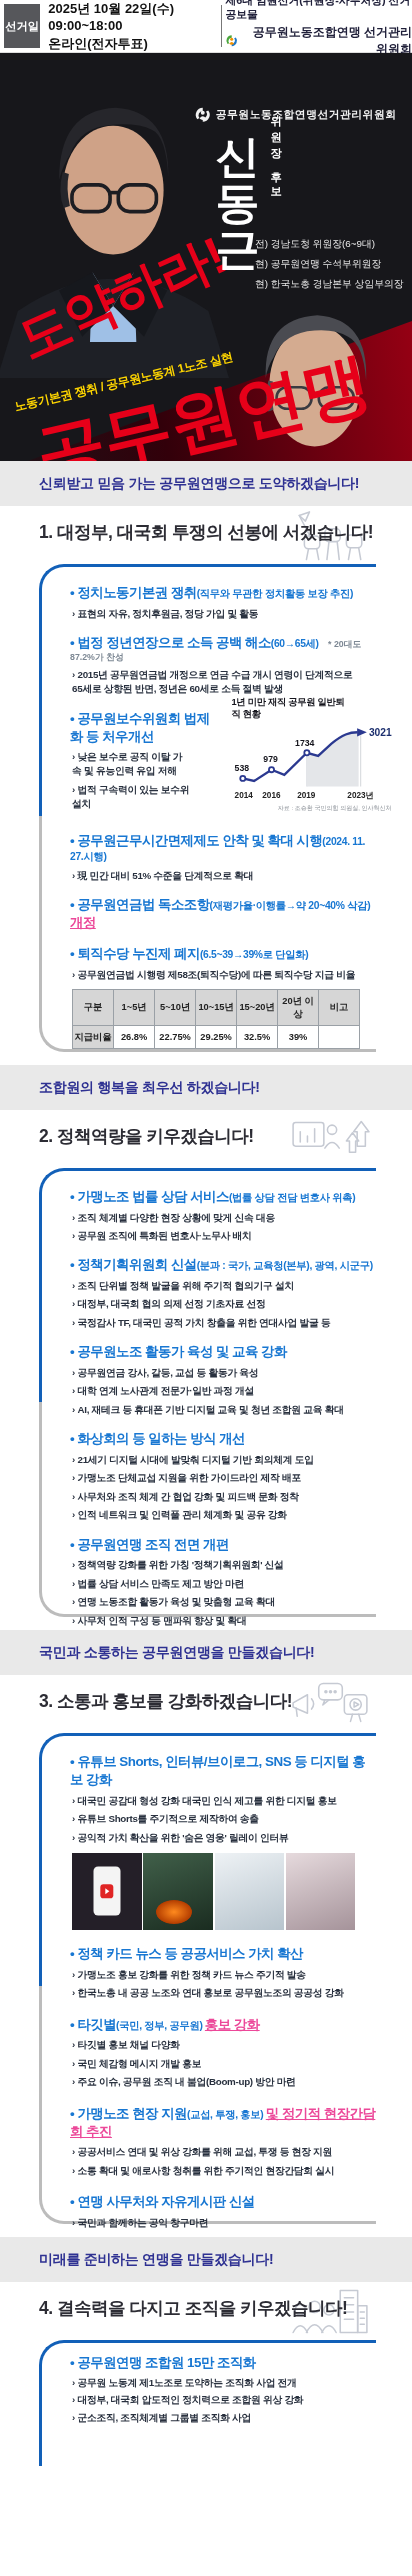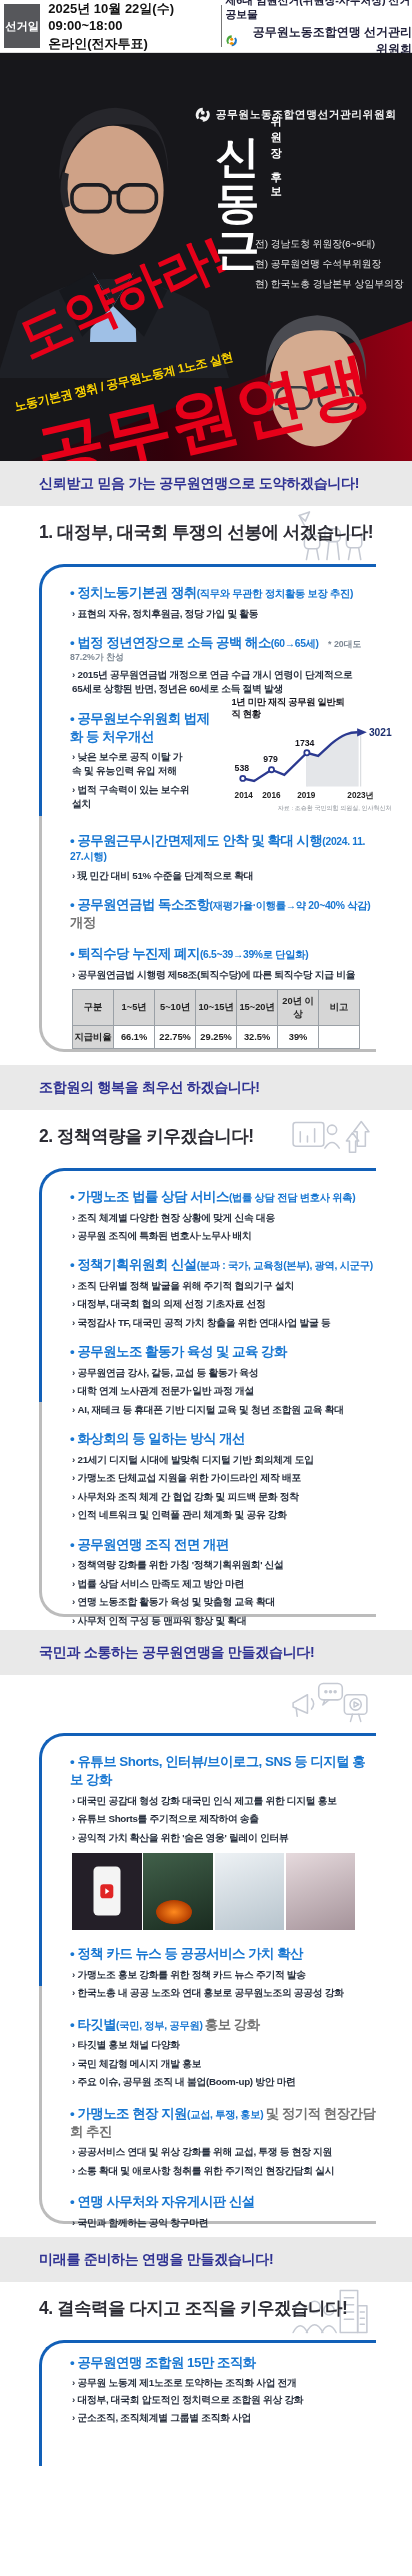--- a/index.html
+++ b/index.html
@@ -48,21 +48,21 @@
   .sec-title{position:absolute;top:14.4px;left:39px;font-size:17.5px;font-weight:700;color:#2c2c34;letter-spacing:-0.5px;z-index:2;}
   .sec-icon{position:absolute;right:41px;top:4.1px;z-index:1;}
   .fb{position:absolute;left:39px;right:36px;top:58px;height:45%;border-top:3.6px solid #1260b8;border-left:3.6px solid #1260b8;border-top-left-radius:25px;z-index:1;}
   .fg{position:absolute;left:39px;right:36px;top:calc(45% + 58px);bottom:13.4px;border-left:3.1px solid #bcbcbc;border-bottom:3.1px solid #bcbcbc;border-bottom-left-radius:25px;z-index:1;}
   .sec4 .fb{height:40%;}
   .content{position:absolute;top:78px;left:0;right:0;z-index:2;}
   .it{margin:0 36px 13.4px 70px;position:relative;}
   .h{font-size:13.4px;font-weight:800;color:#1877d2;letter-spacing:-0.5px;}
   .h::before{content:"• ";}
   .nt{font-size:10.3px;font-weight:700;color:#1877d2;letter-spacing:-0.3px;}
-  .tl{font-size:13.4px;font-weight:800;color:#737373;letter-spacing:-0.5px;}
+  .tl{font-size:13.4px;font-weight:800;color:#ec4899;letter-spacing:-0.5px;text-decoration:underline;}
   .sd{font-size:8.8px;color:#7d8894;font-weight:600;margin-left:9.3px;}
   .sb{font-size:9.8px;color:#29313f;font-weight:600;margin:4.6px 0 0 2.1px;line-height:1.42;padding-right:20.6px;letter-spacing:-0.3px;}
   .sb::before{content:"› ";font-weight:700;}
   .sec3 .it{margin-bottom:15.5px;}
   .sec4 .it{margin-bottom:7.2px;}
   .sec4 .sb{font-size:9.8px;line-height:1.32;}
 
   
   .it-chart{padding-right:165px;min-height:109px;}
   .chartbox{position:absolute;right:-15.5px;top:-12.4px;width:160px;}
@@ -259,21 +259,21 @@
             <th>구분</th>
             <th>1~5년</th>
             <th>5~10년</th>
             <th>10~15년</th>
             <th>15~20년</th>
             <th>20년 이상</th>
             <th>비고</th>
           </tr>
           <tr>
             <th>지급비율</th>
-            <td>66.1%</td>
+            <td>26.8%</td>
             <td>22.75%</td>
             <td>29.25%</td>
             <td>32.5%</td>
             <td>39%</td>
             <td></td>
           </tr>
         </tbody>
           </table>
       </div>
 
@@ -328,20 +328,21 @@
         <div class="sb">법률 상담 서비스 만족도 제고 방안 마련</div>
         <div class="sb">연맹 노동조합 활동가 육성 및 맞춤형 교육 확대</div>
         <div class="sb">사무처 인적 구성 등 맨파워 향상 및 확대</div>
       </div>
     </div>
   </div>
 
   <div class="band">국민과 소통하는 공무원연맹을 만들겠습니다!</div>
 
   <div class="sec sec3" style="height:562px;">
+    <div class="sec-title">3. 소통과 홍보를 강화하겠습니다!</div>
     <svg class="sec-icon" width="82" height="52" viewBox="0 0 160 100" fill="none" stroke="#c6cad3" stroke-width="3" stroke-linecap="round" stroke-linejoin="round">
       <polygon points="8,46 36,30 36,66 8,54"></polygon>
       <line x1="14" y1="56" x2="16" y2="72"></line>
       <path d="M44,38 q8,10 0,20"></path>
       <rect x="58" y="8" width="46" height="32" rx="9"></rect>
       <path d="M70,40 l-4,10 l12,-10"></path>
       <circle cx="72" cy="24" r="2" fill="#c6cad3"></circle>
         <circle cx="81" cy="24" r="2" fill="#c6cad3"></circle>
         <circle cx="90" cy="24" r="2" fill="#c6cad3"></circle>
       <rect x="108" y="30" width="44" height="38" rx="7"></rect>

